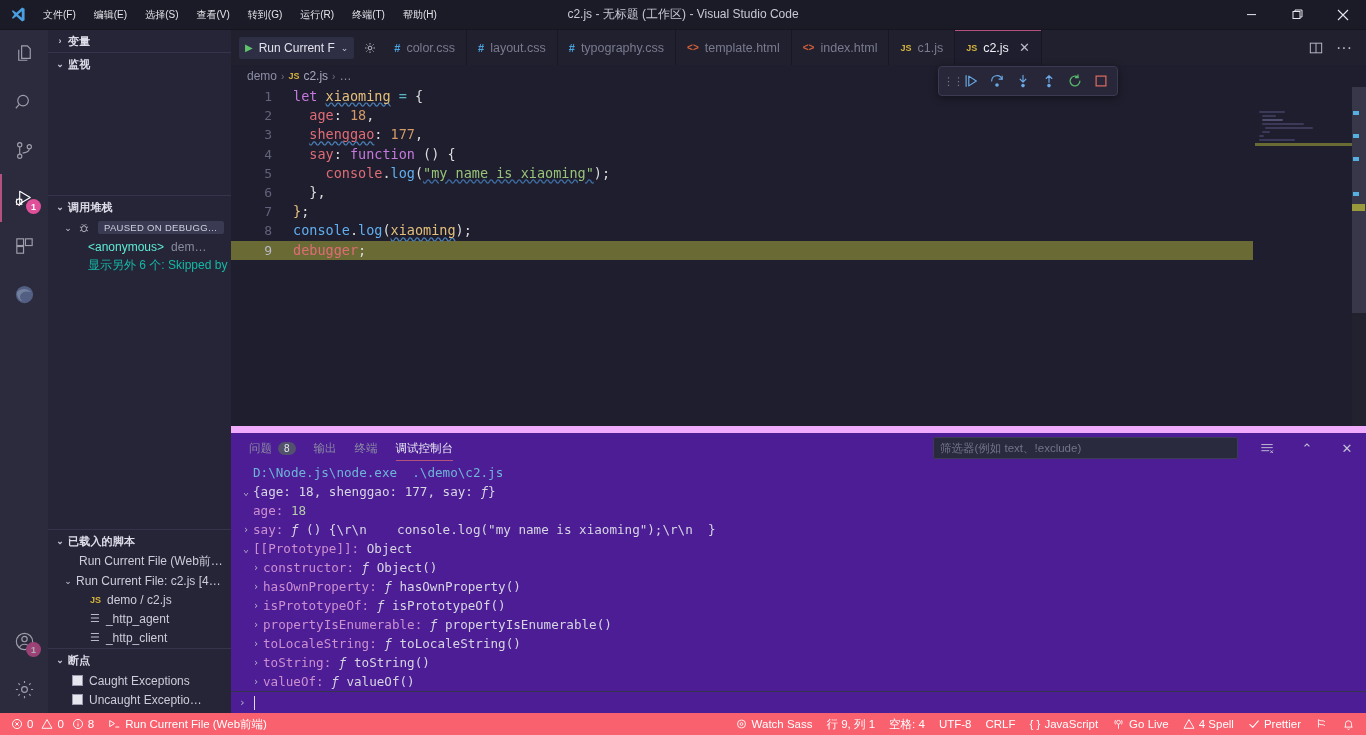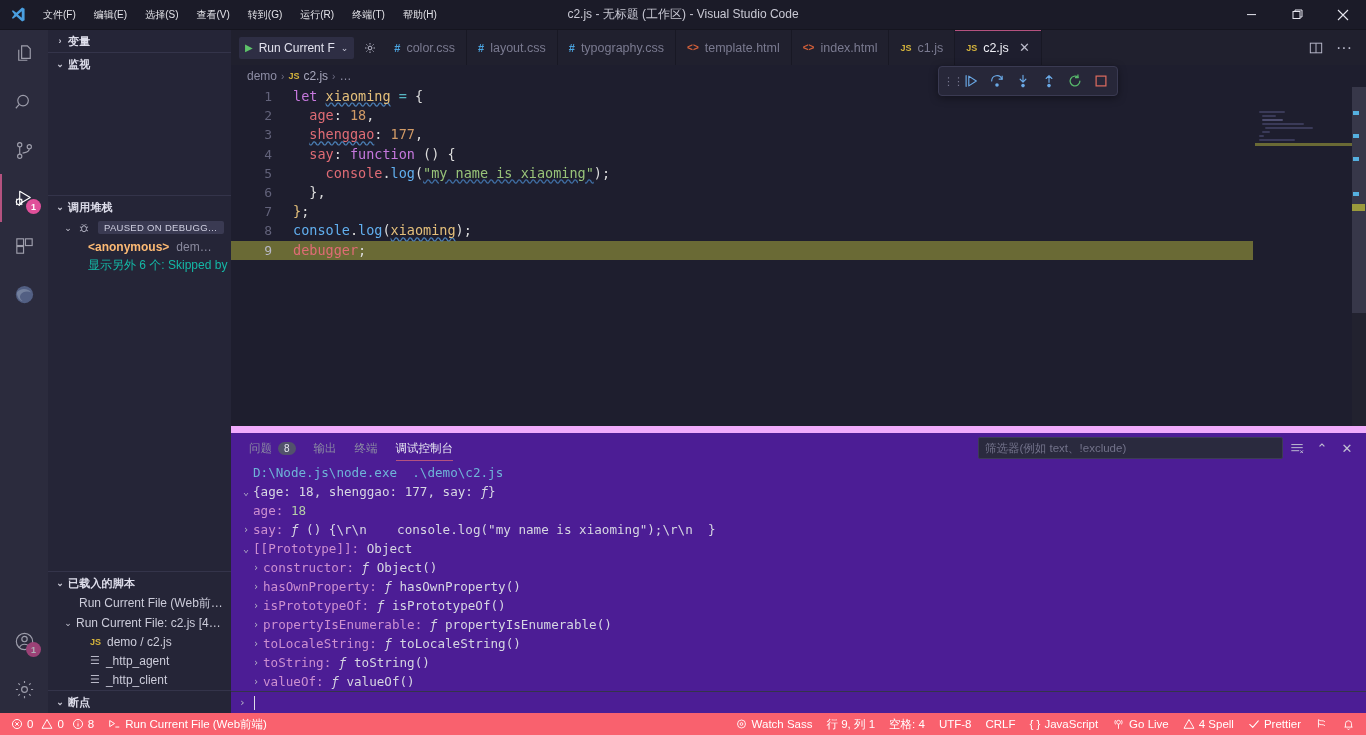--- a/index.html
+++ b/index.html
@@ -180,21 +180,21 @@
     height: 30px; display: flex; align-items: center; white-space: nowrap;
   }
   .ptab.active { color: #e8e8f2; }
   .ptab.active::after {
     content: ""; position: absolute; left: 0; right: 0; bottom: 2px; height: 1px; background: #b4527f;
   }
   .pbadge {
     background: #52526c; color: #e6e6f0; border-radius: 9px; font-size: 10px;
     padding: 1px 6px; margin-left: 6px; min-width: 17px; text-align: center;
   }
-  .panel-actions { margin-left: auto; display: flex; align-items: center; padding-right: 8px; gap: 3px; }
+  .panel-actions { margin-left: auto; display: flex; align-items: center; padding-right: 8px; gap: 18px; }
   .filterbox {
     width: 305px; height: 22px; background: #2a2a3e; border: 1px solid #3c3c54;
     display: flex; align-items: center; padding: 0 6px; border-radius: 2px;
   }
   .filterbox input {
     width: 100%; background: transparent; border: 0; outline: 0;
     color: #d0d0de; font-size: 11.5px; font-family: "Liberation Sans", sans-serif;
   }
   .filterbox input::placeholder { color: #72728a; }
   .pa-btn { width: 22px; height: 22px; display: flex; align-items: center; justify-content: center; color: #c1c1d2; font-size: 13px; }
@@ -378,21 +378,21 @@
           <span class="twisty">⌄</span>
           <span class="bugicon">
             <svg width="12" height="12" viewBox="0 0 16 16" fill="none" stroke="#c8c8d8" stroke-width="1.1">
               <ellipse cx="8" cy="9" rx="3.3" ry="4"></ellipse>
                 <path d="M8 5V3.4M6 4 5 2.8M10 4l1-1.2M4.7 7.3 2.6 6.6M11.3 7.3l2.1-.7M4.7 11l-2.1.9M11.3 11l2.1.9"></path>
             </svg>
           </span>
           <span class="pill">PAUSED ON DEBUGG…</span>
         </div>
         <div class="row" style="padding-left:40px">
-          <span style="font-weight:bold;color:#fdba74">&lt;anonymous&gt;</span>
+          <span style="font-weight:normal;color:#5eead4">&lt;anonymous&gt;</span>
           <span class="dim" style="margin-left:7px">dem…</span>
         </div>
         <div class="row" style="padding-left:40px">
           <span class="link">显示另外 6 个: Skipped by</span>
         </div>
       </div>
 
       <div class="sb-spacer"></div>
       <div class="sb-sep"></div>
 
@@ -423,20 +423,30 @@
         <div class="row" style="padding-left:42px">
           
           
         </div>
       </div>
       <div class="sb-sep"></div>
 
       <div class="sb-section-head">
         <span class="twisty">⌄</span>
         <span>断点</span>
+      </div>
+      <div class="sb-body" style="flex:0 0 42px">
+        <div class="row" style="padding-left:24px">
+          <span class="chk"></span>
+          <span>Caught Exceptions</span>
+        </div>
+        <div class="row" style="padding-left:24px">
+          <span class="chk"></span>
+          <span>Uncaught Exceptio…</span>
+        </div>
       </div>
     </div>
 
     <div class="main">
 
       <div class="tabsrow">
         <div class="runwidget">
           <div class="runbox">
             <span class="play">▶</span>
             <span>Run Current F</span>

